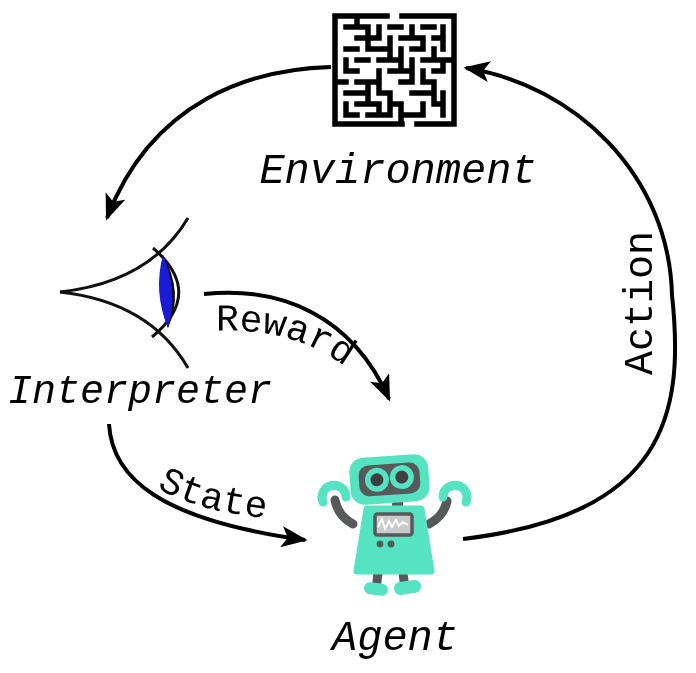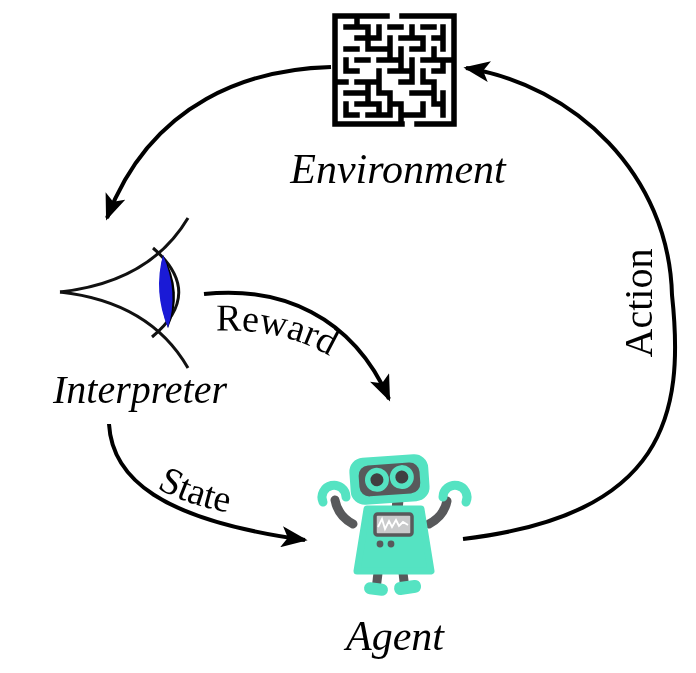--- a/index.html
+++ b/index.html
@@ -1,18 +1,18 @@
 <!DOCTYPE html>
 <html><head>
 <meta charset="utf-8">
 <style>
   html,body { margin:0; padding:0; background:#ffffff; }
   .canvas {
     position:relative; width:696px; height:673px; background:#ffffff;
-    font-family:Liberation Serif, serif; overflow:hidden;
+    font-family:Liberation Mono, monospace; overflow:hidden;
   }
   svg text { fill:#000000; }
   .node-label { font-style:italic; font-size:42px; }
   .node-label.interp { font-size:40px; }
   .edge-label { font-style:normal; font-size:38px; }
   .edge-label.action { font-size:40px; }
   .arrow { stroke:#000000; stroke-width:4; fill:none; }
   .maze-walls { stroke:#000000; stroke-width:5.5; stroke-linecap:square; fill:none; }
   .eye-line { stroke:#111111; stroke-width:3; fill:none; }
   .robot-teal { fill:#55e3c2; }

